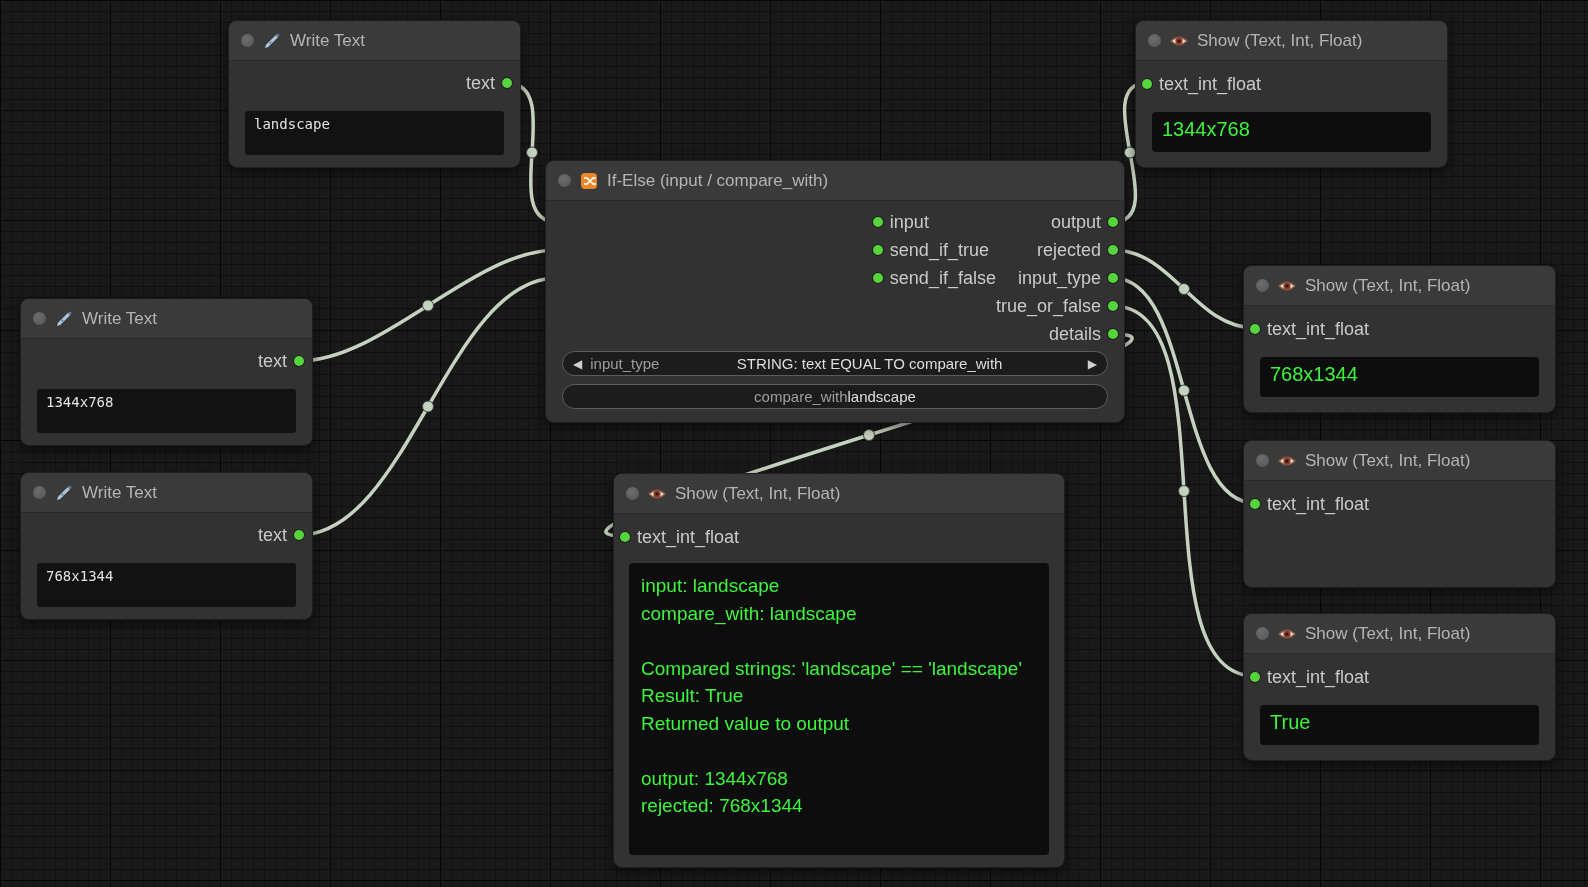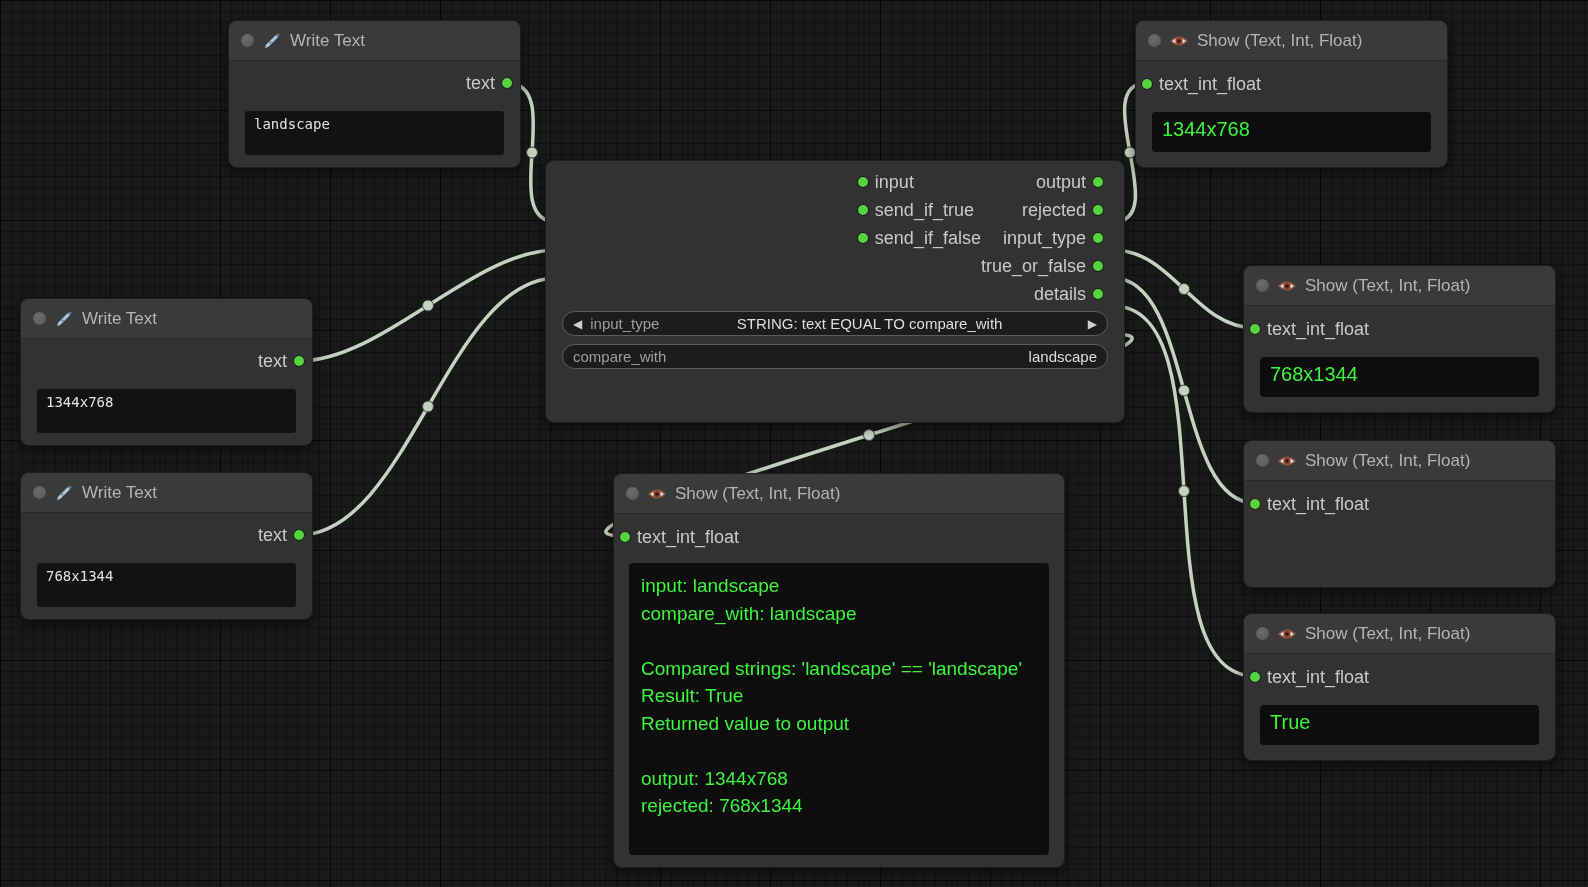--- a/index.html
+++ b/index.html
@@ -23,29 +23,29 @@
   .titlebar{height:40px;display:flex;align-items:center;gap:9px;padding:0 12px;background:#3a3a3a;border-radius:8px 8px 0 0;border-bottom:1px solid #2a2a2a}
   .status-dot{width:13px;height:13px;border-radius:50%;background:radial-gradient(circle at 40% 35%,#6d6d6d,#555);flex:0 0 auto}
   .icon{display:flex;flex:0 0 auto}
   .title{color:#b4b4b4;font-size:17px;white-space:nowrap;overflow:hidden}
   .port{width:10px;height:10px;border-radius:50%;background:#55d43e;box-shadow:0 0 0 1px rgba(0,0,0,.4);flex:0 0 auto}
   .row{display:flex;align-items:center;height:28px;gap:7px;color:#c9c9c9;font-size:18px;white-space:nowrap}
   .row.out{justify-content:flex-end;padding-right:8px;margin-top:8px}
   .row.in{padding-left:6px;margin-top:9px}
   .slots{display:flex;justify-content:flex-end;padding-top:7px}
   .slots .in-col .row{padding-left:6px}
-  .slots .out-col .row{justify-content:flex-end;padding-right:21px}
+  .slots .out-col .row{justify-content:flex-end;padding-right:6px}
   .textbox{margin:14px 16px 0;height:44px;background:#121212;border-radius:3px;padding:5px 9px;font-family:"DejaVu Sans Mono",monospace;font-size:14px;color:#e3e3e3;overflow:hidden}
   .display{margin:14px 16px 0;height:40px;background:#0d0d0d;border-radius:4px;padding:6px 10px;font-size:20px;color:#3cf53c;overflow:hidden}
   .display.big{margin:12px 15px 0;height:292px;font-size:19px;line-height:27.5px;white-space:pre-line;padding:9px 12px}
   .widget{height:25px;margin:3px 16px 0;background:#1c1c1c;border:1px solid #5c5c5c;border-radius:13px;display:flex;align-items:center;padding:0 10px;font-size:15px;color:#c4c4c4;white-space:nowrap;overflow:hidden}
   .widget .wname{color:#9e9e9e}
   .widget .wvalue{color:#dedede}
   .widget.combo .wvalue{flex:1;text-align:center}
-  .widget.plain{justify-content:space-between;margin-top:8px}
+  .widget.plain{justify-content:center;margin-top:8px}
   .widget .arrow{color:#cfcfcf;font-size:12px}
   .widget.combo .arrow:first-child{margin-right:8px}
   .widget.combo .arrow:last-child{margin-left:8px}
 </style>
 </head>
 <body>
 
 <div class="canvas">
   <svg id="links" width="1588" height="887">
       <path d="M 507 83 C 567 83 497 222 557 222"></path>
@@ -117,20 +117,33 @@
       <span class="title">Write Text</span>
     </div>
     <div class="row out">
       <span>text</span>
       <span class="port"></span>
     </div>
     <div class="textbox">768x1344</div>
   </div>
 
   <div class="node" style="left:545px;top:160px;width:580px;height:263px">
+    <div class="titlebar">
+      <span class="status-dot"></span>
+      <span class="icon">
+          <svg width="18" height="18" viewBox="0 0 18 18">
+            <rect x="1" y="1" width="16" height="16" rx="4" fill="#e8872b"></rect>
+            <path d="M4 6 h3 l6 6 h1.5" stroke="#fff" stroke-width="1.6" fill="none"></path>
+            <path d="M4 12 h3 l6 -6 h1.5" stroke="#fff" stroke-width="1.6" fill="none"></path>
+            <path d="M13.6 4.4 L16.6 6 L13.6 7.6 Z" fill="#fff"></path>
+            <path d="M13.6 10.4 L16.6 12 L13.6 13.6 Z" fill="#fff"></path>
+          </svg>
+        </span>
+      <span class="title">If-Else (input / compare_with)</span>
+    </div>
     <div class="slots">
       <div class="in-col">
         <div class="row">
           <span class="port"></span>
           <span>input</span>
         </div>
         <div class="row">
           <span class="port"></span>
           <span>send_if_true</span>
         </div>

